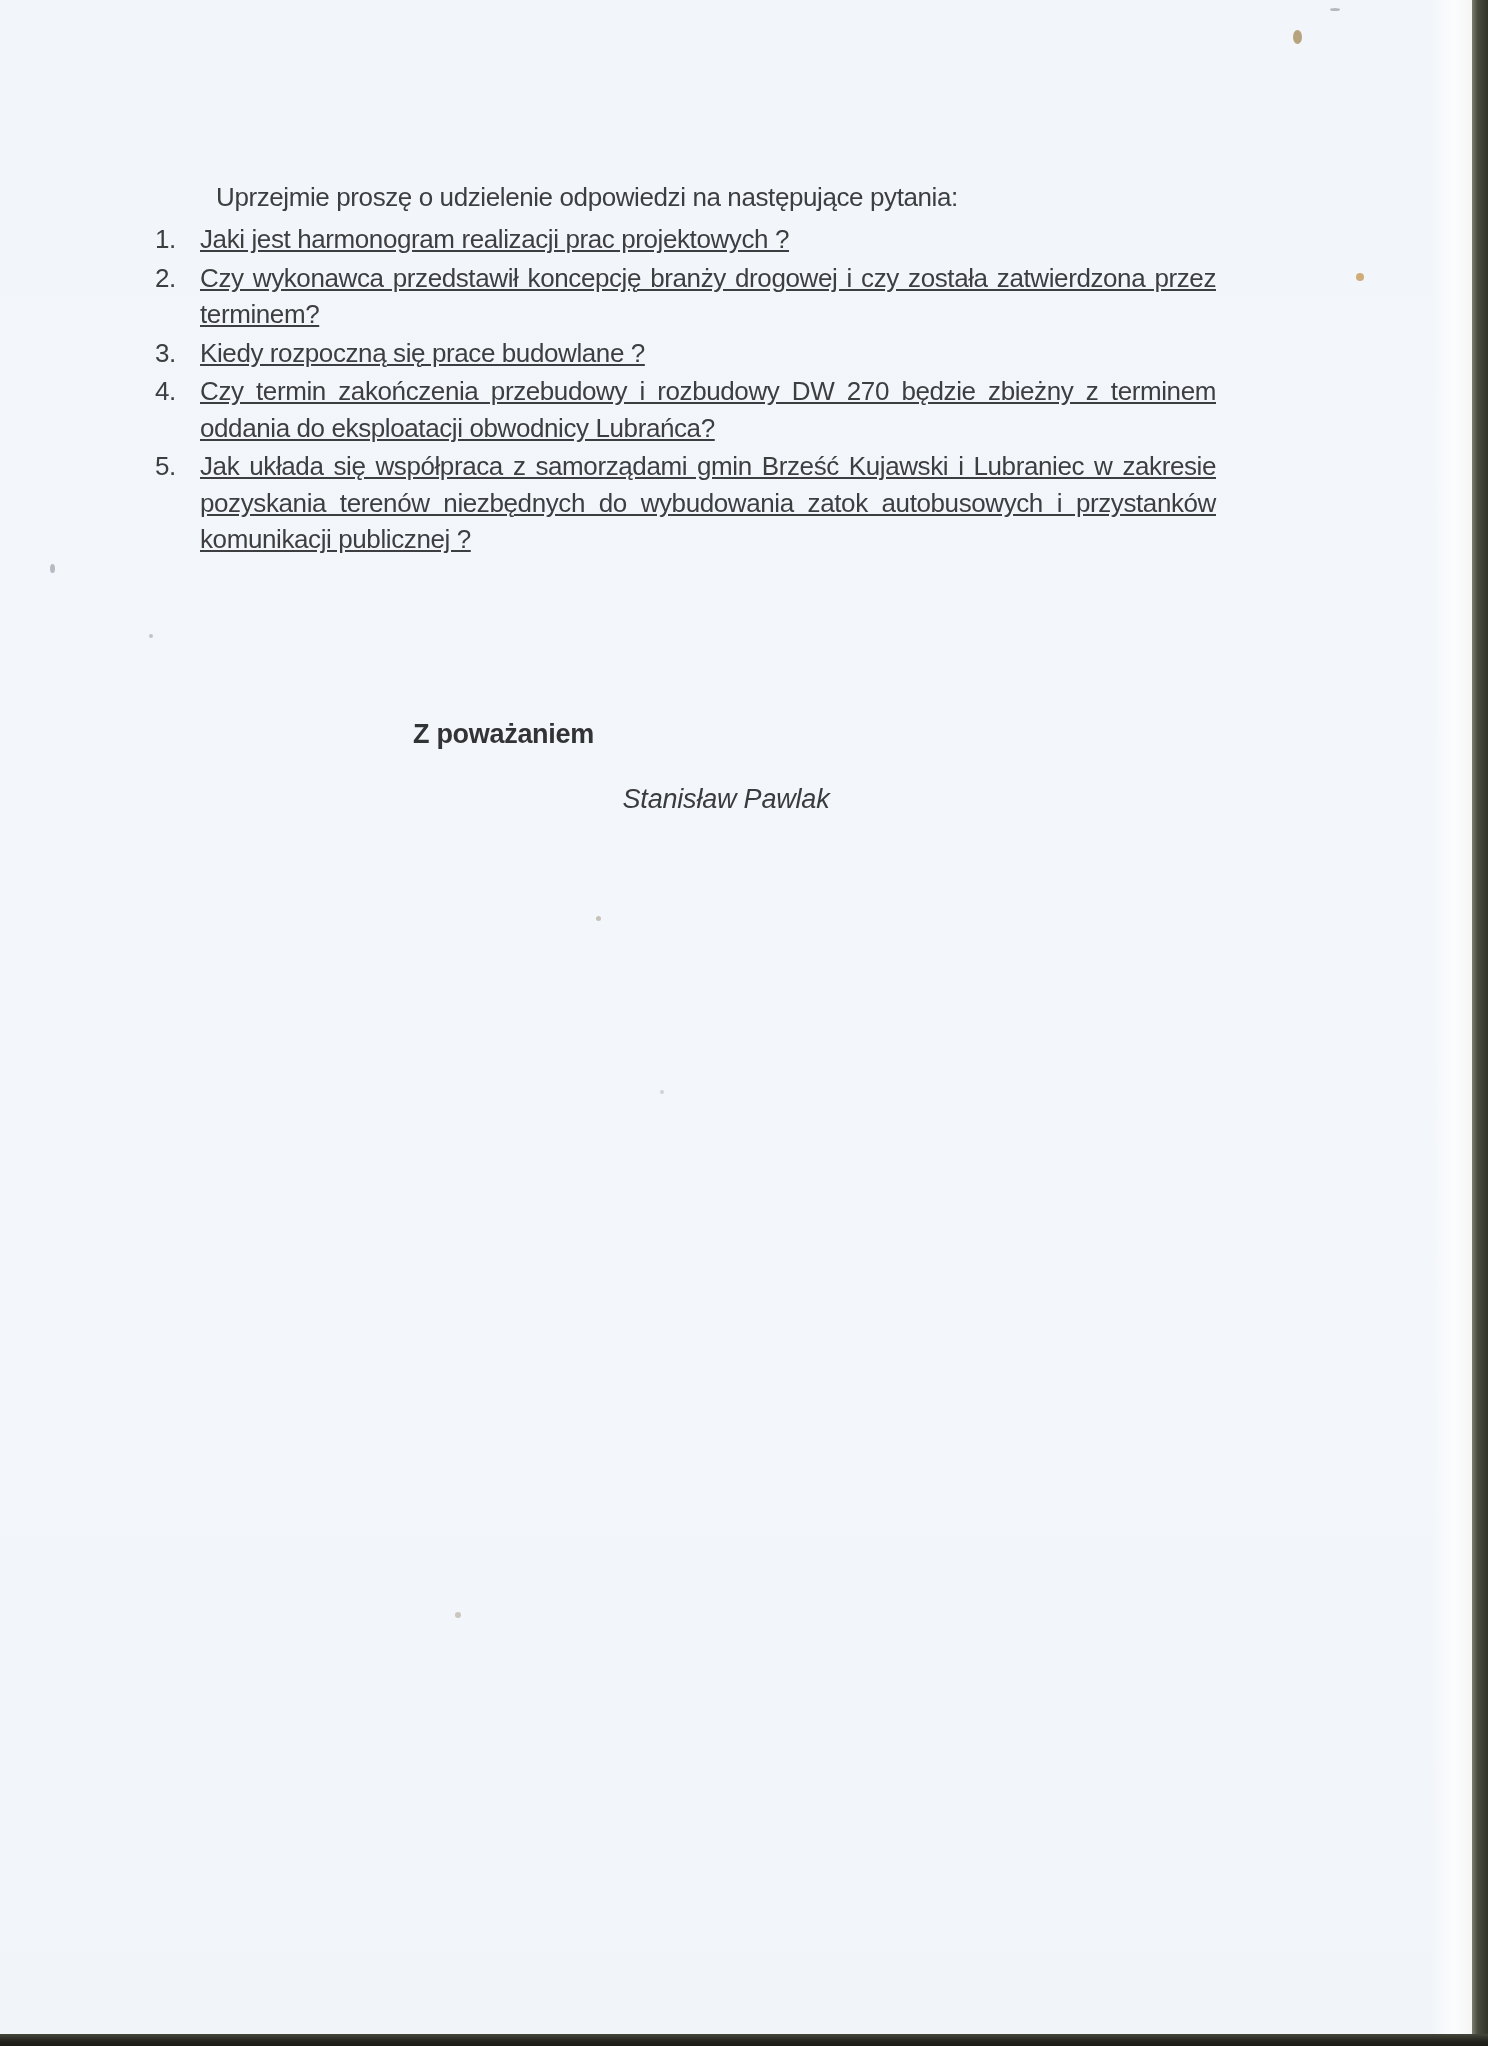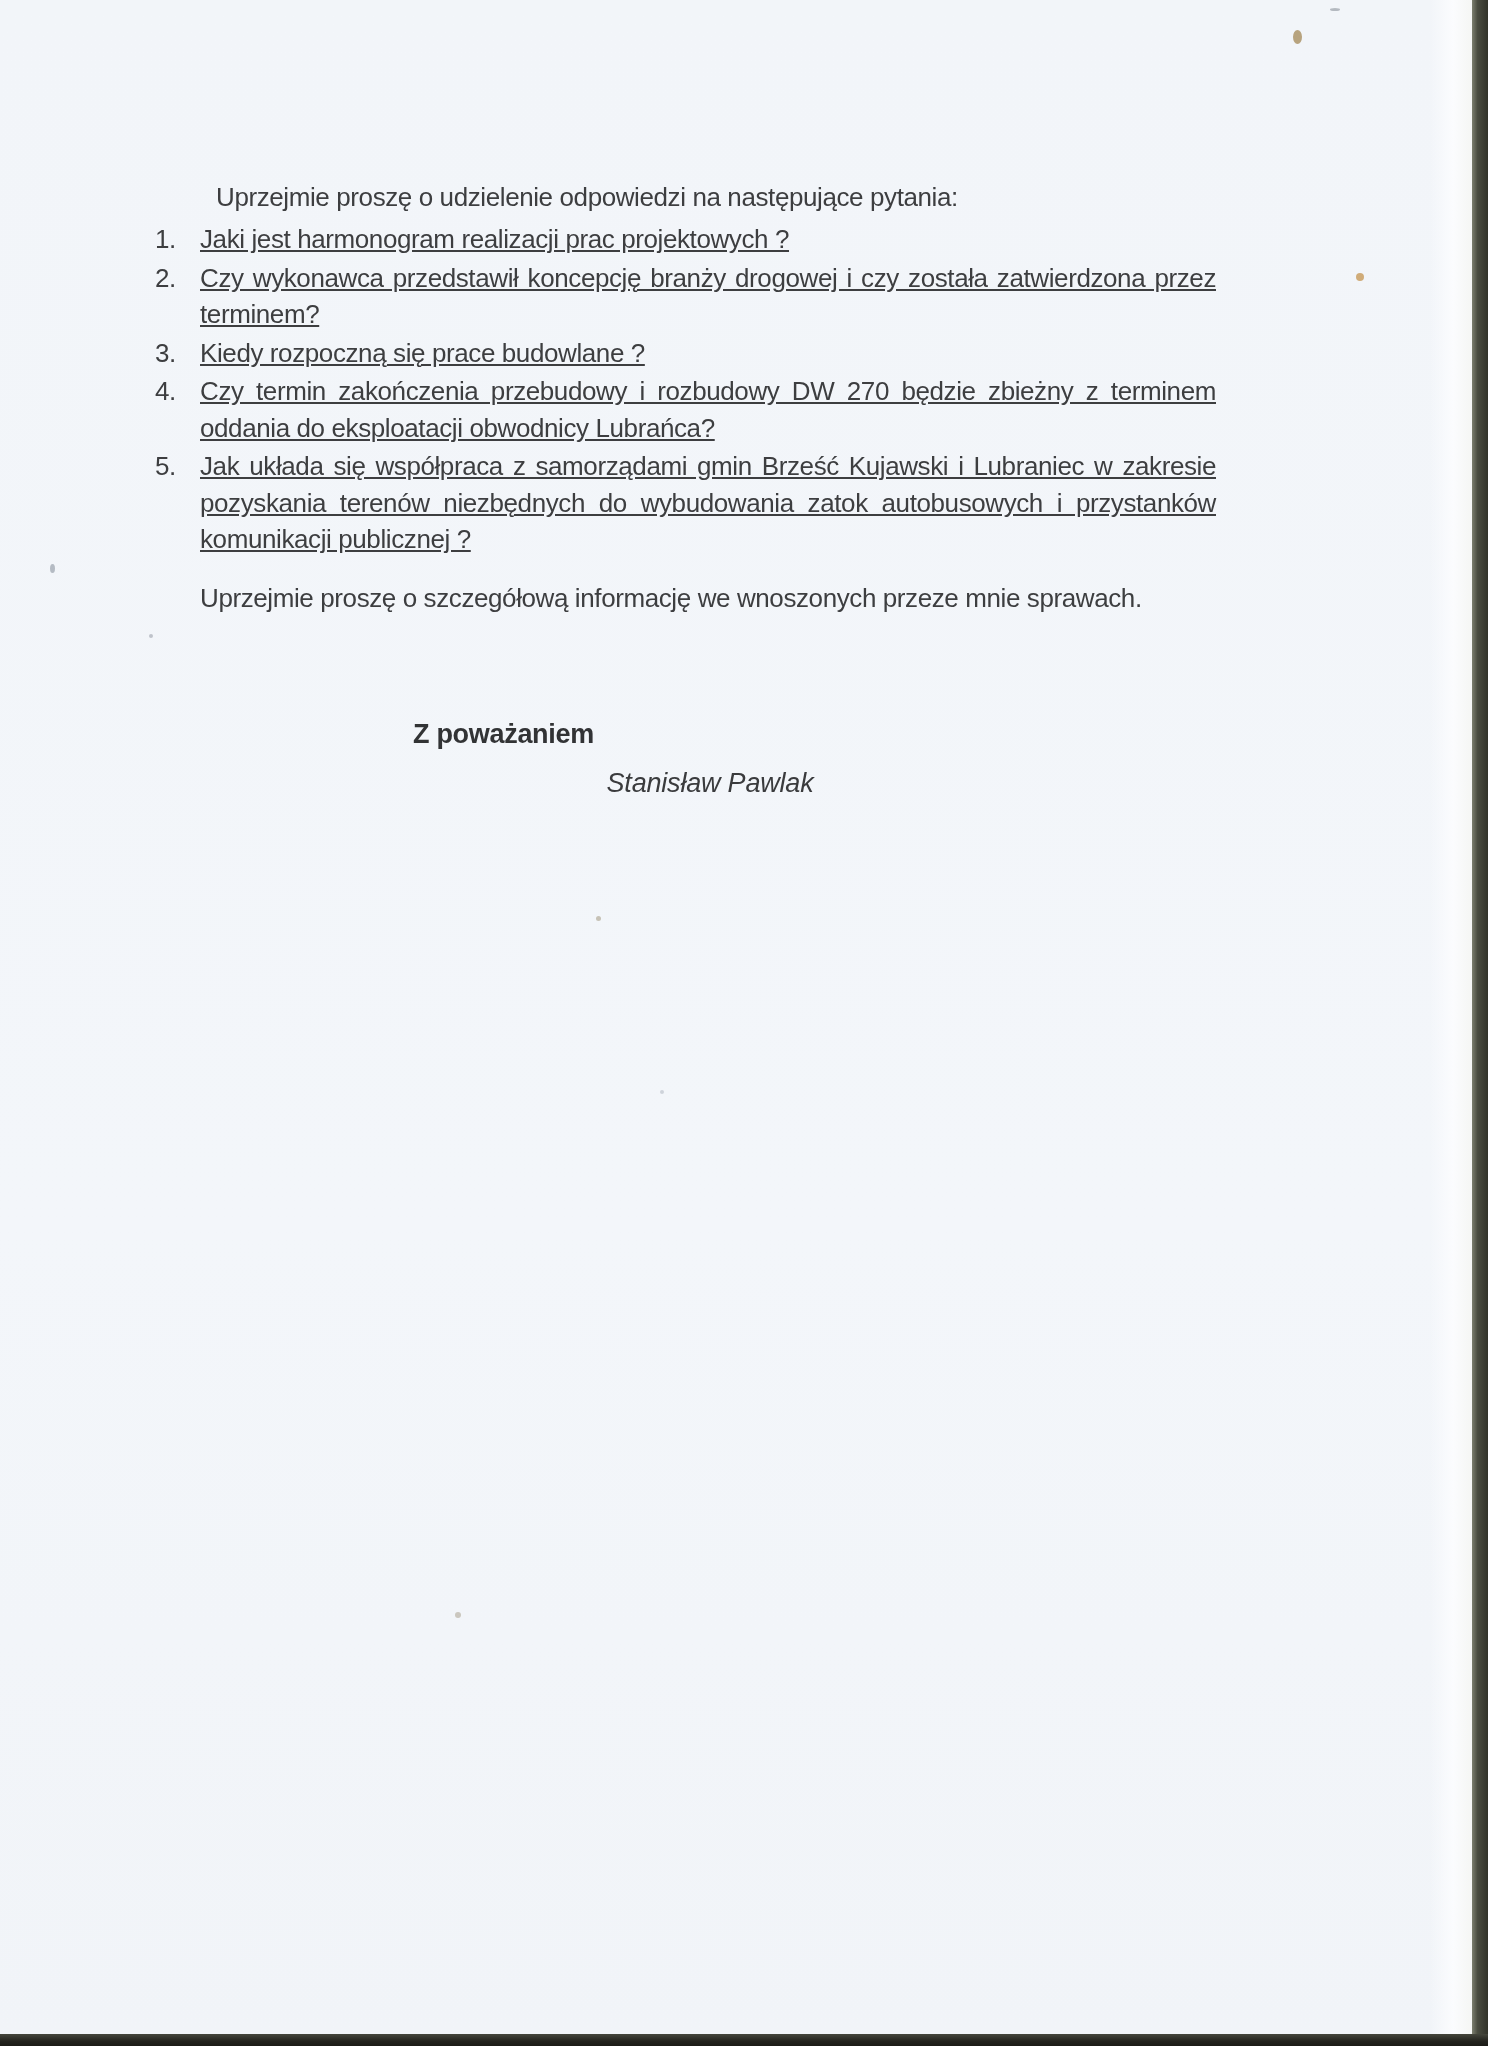--- a/index.html
+++ b/index.html
@@ -100,21 +100,21 @@
     font-size: 27px;
     font-weight: 700;
     color: #323335;
     letter-spacing: -0.3px;
   }
   .signature {
     position: absolute;
     left: 400px;
     top: 768px;
     width: 620px;
-    margin: 0;
+    margin: 16px;
     text-align: center;
     font-size: 27px;
     font-style: italic;
     color: #3a3b3d;
     letter-spacing: -0.2px;
   }
   
   .speck {
     position: absolute;
     border-radius: 50%;
@@ -157,21 +157,20 @@
       <span class="q-text">Czy termin zakończenia przebudowy i rozbudowy DW 270 będzie zbieżny z terminem oddania do eksploatacji obwodnicy Lubrańca?</span>
     </div>
 
     <div class="q-row">
       <span class="q-num">5.</span>
       <span class="q-text">Jak układa się współpraca z samorządami gmin Brześć Kujawski i Lubraniec w zakresie pozyskania terenów niezbędnych do wybudowania zatok autobusowych i przystanków komunikacji publicznej ?</span>
     </div>
 
   </div>
 
-  <p class="closing">Uprzejmie proszę o szczegółową informację we wnoszonych przeze mnie sprawach.</p>
 
   <p class="valediction">Z poważaniem</p>
 
   <p class="signature">Stanisław Pawlak</p>
 
   <div class="edge-highlight"></div>
   <div class="edge-right"></div>
   <div class="edge-bottom"></div>
 
   <div class="speck speck-1"></div>

